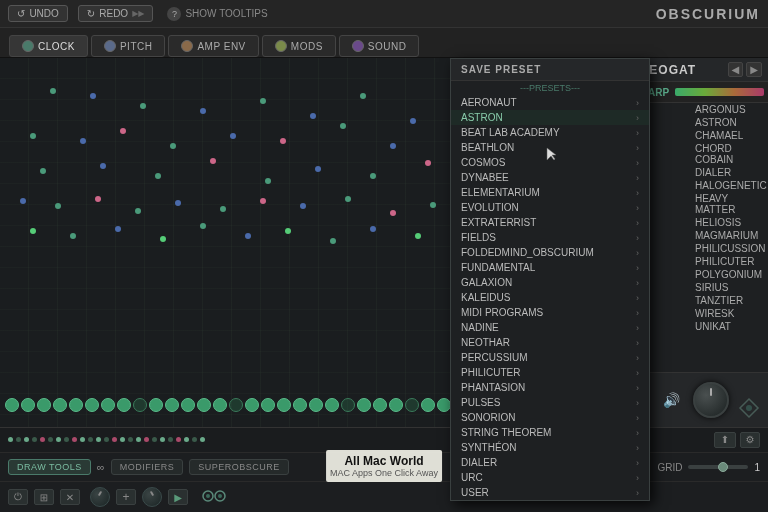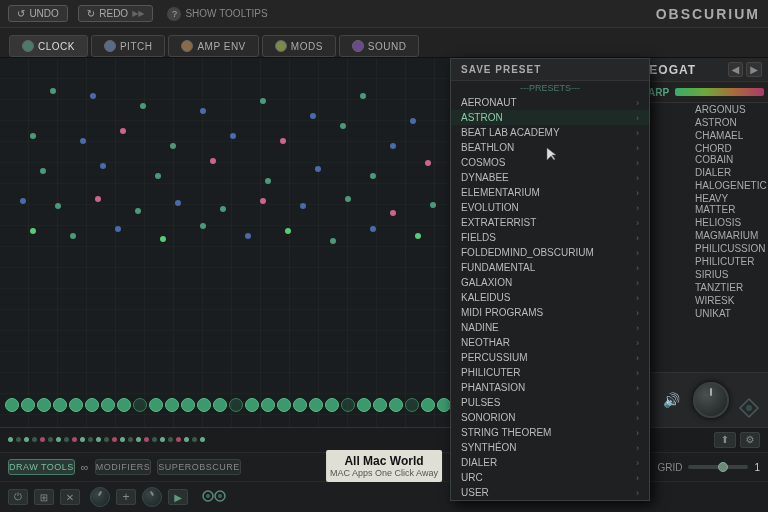--- a/index.html
+++ b/index.html
@@ -430,21 +430,21 @@
     }
 
     .bottom-labels {
       display: flex;
       align-items: center;
       height: 30px;
       padding: 0 8px;
       gap: 6px;
     }
     .label-pill {
-      padding: 2px 0;
+      padding: 2px 8px;
       background: #252a2a;
       border: 1px solid #3a4040;
       border-radius: 3px;
       color: #888;
       font-size: 9px;
       text-transform: uppercase;
       letter-spacing: 0.5px;
       cursor: pointer;
     }
     .label-pill.active {
@@ -701,20 +701,25 @@
   </div>
         <div class="preset-item">
     <span class="preset-num">10.</span>
     <span class="preset-name">PHILICUSSION</span>
     <span class="color-chip" style="background:#3a6a8a;"></span>
   </div>
         <div class="preset-item">
     <span class="preset-num">11.</span>
     <span class="preset-name">PHILICUTER</span>
     <span class="color-chip" style="background:#6a8a3a;"></span>
+  </div>
+        <div class="preset-item">
+    <span class="preset-num">12.</span>
+    <span class="preset-name">POLYGONIUM</span>
+    <span class="color-chip" style="background:#7a4a4a;"></span>
   </div>
         <div class="preset-item">
     <span class="preset-num">14.</span>
     <span class="preset-name">SIRIUS</span>
     <span class="color-chip" style="background:#8a6a3a;"></span>
   </div>
         <div class="preset-item">
     <span class="preset-num">15.</span>
     <span class="preset-name">TANZTIER</span>
     <span class="color-chip" style="background:#3a8a5a;"></span>

